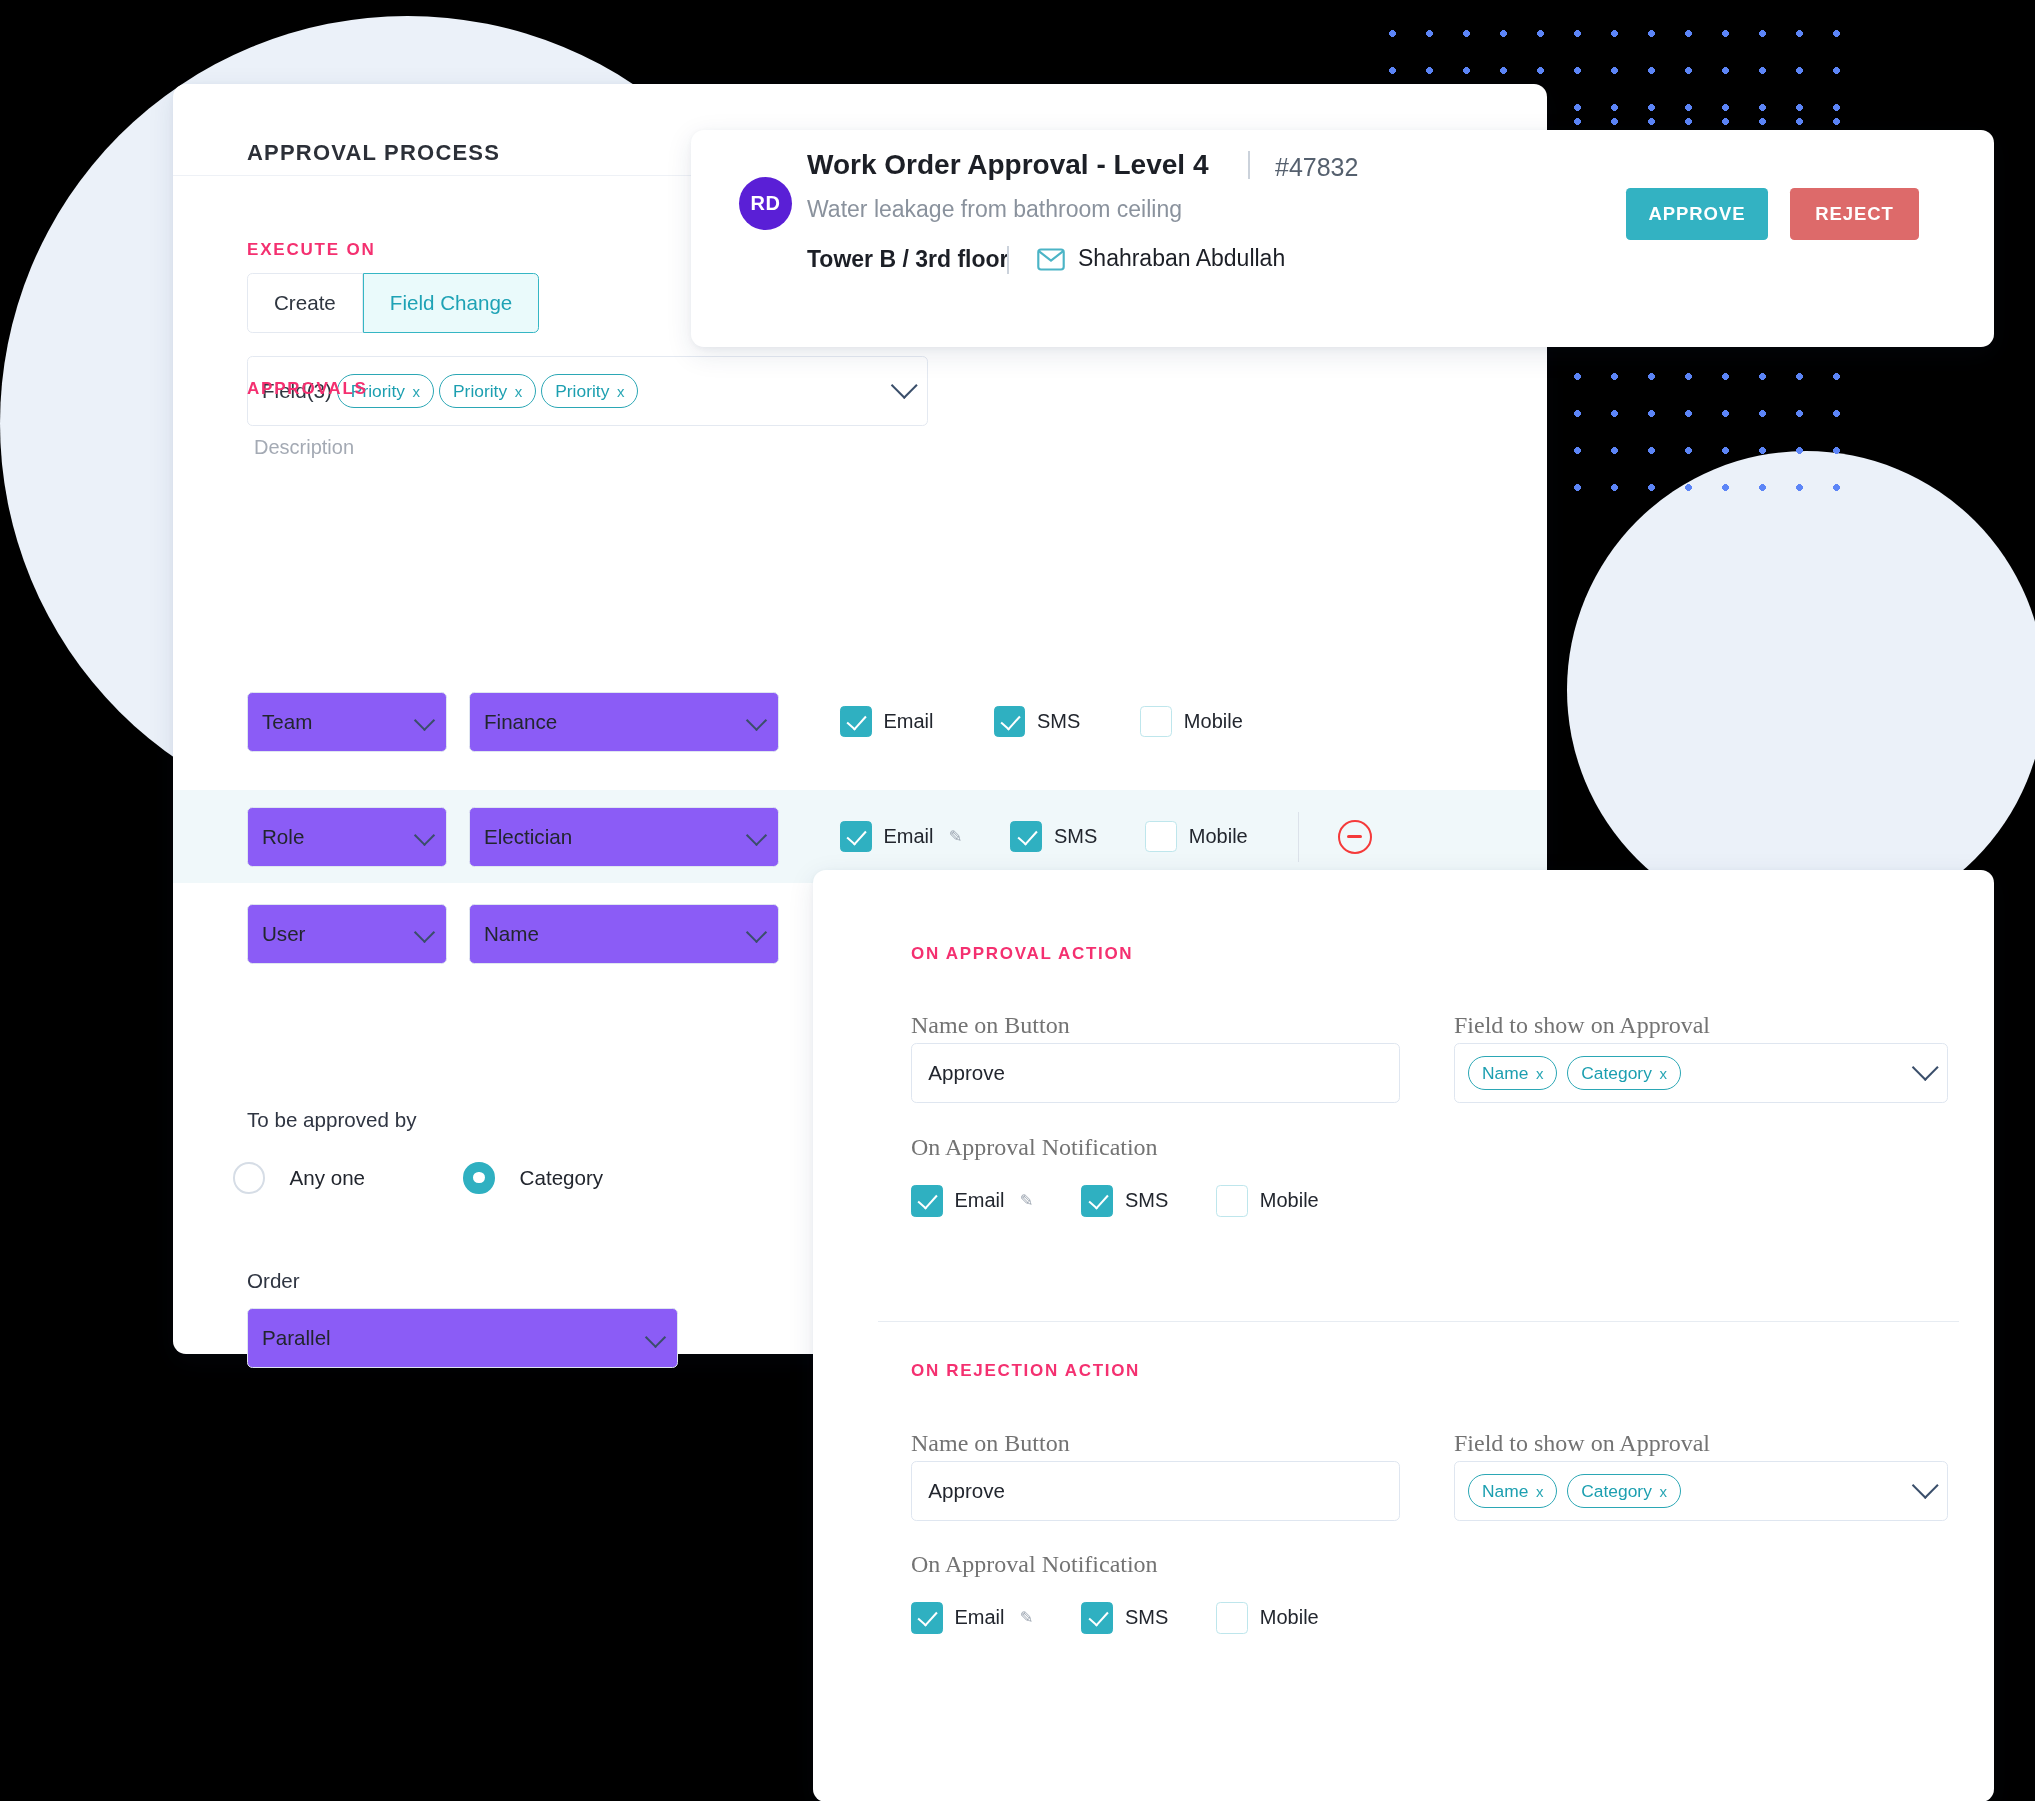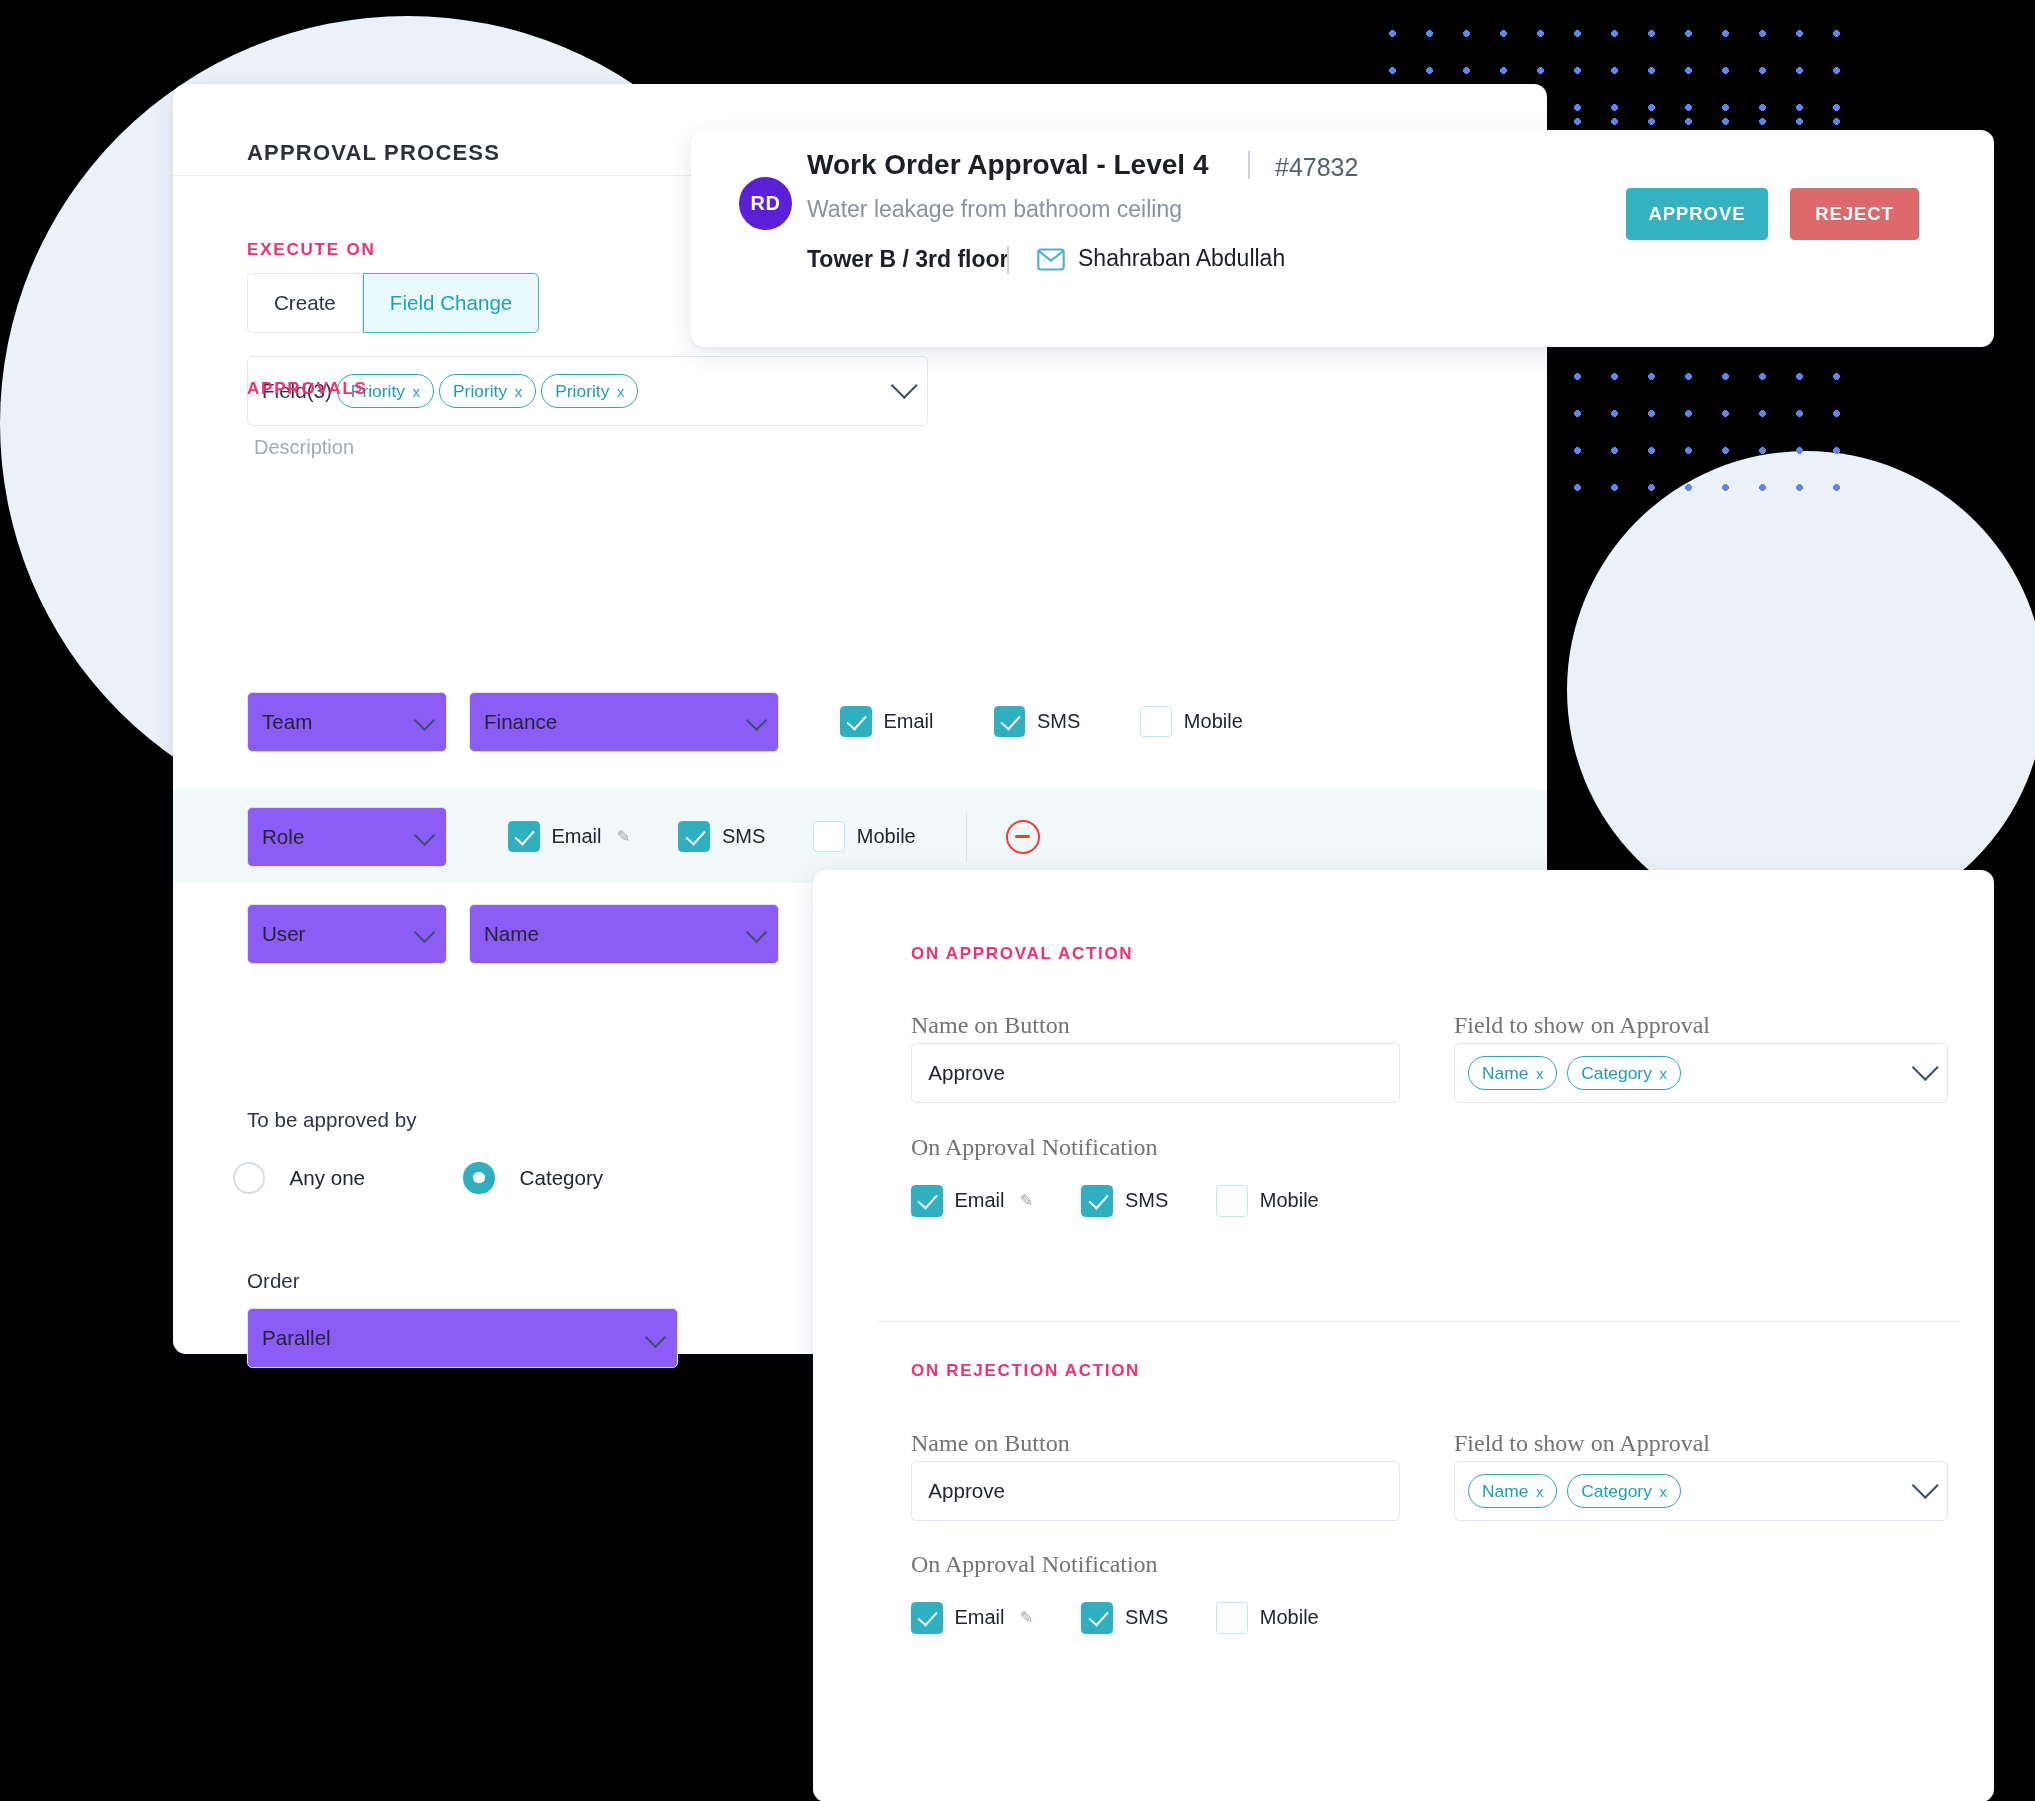--- a/index.html
+++ b/index.html
@@ -293,20 +293,24 @@
           <span class="cb-label">Mobile</span>
         </label>
       </div>
     </div>
 
     <div class="apr-row apr-r2 shaded">
       <div class="select sel-narrow" style="margin-left:74px;">
         <span>Role</span>
         <span class="arw"></span>
       </div>
+      <div class="select sel-wide" style="margin-left:22px;">
+        <span>Electician</span>
+        <span class="arw"></span>
+      </div>
       <div class="cb-group" style="margin-left:61px;gap:48px;">
         <label class="cb-item">
           <span class="cbox on"></span>
           <span class="cb-label">Email</span>
           <span class="pencil">✎</span>
         </label>
         <label class="cb-item">
           <span class="cbox on"></span>
           <span class="cb-label">SMS</span>
         </label>

